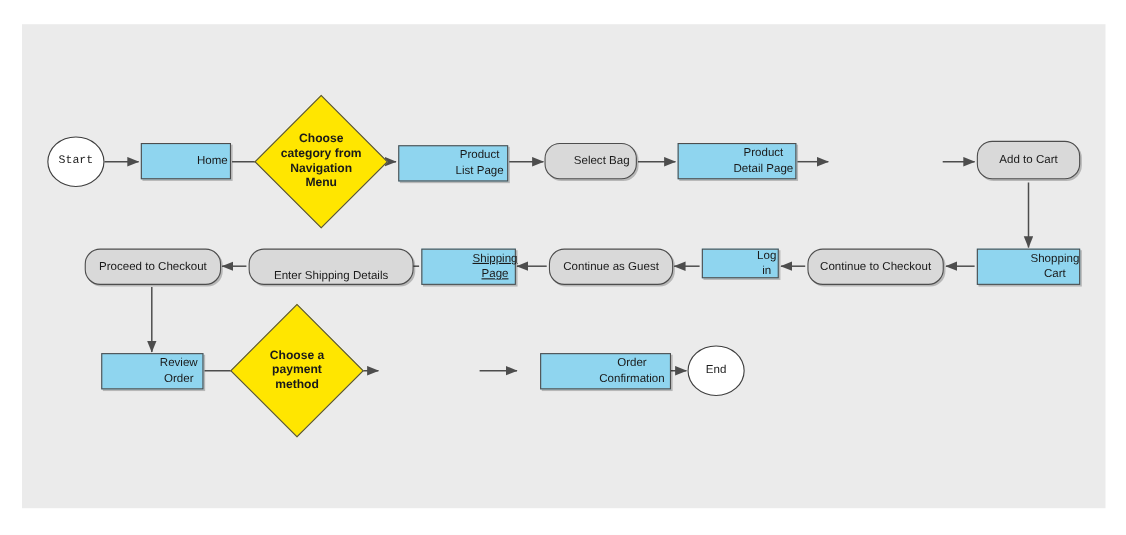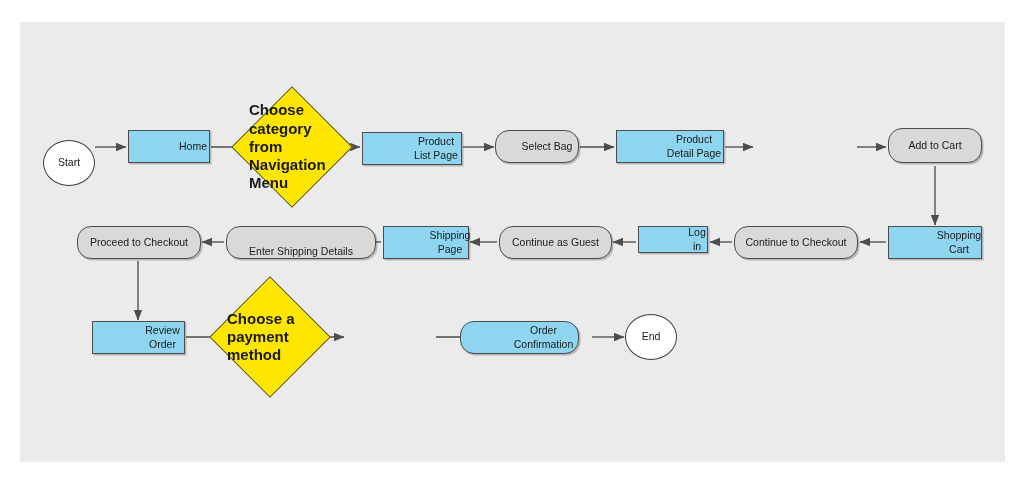--- a/index.html
+++ b/index.html
@@ -67,22 +67,22 @@
     border: 1.4px solid #4d4d4d;
     transform: rotate(45deg);
     box-sizing: border-box;
   }
   .diamond-label {
     position: absolute;
     inset: 0;
     display: flex;
     align-items: center;
     justify-content: center;
-    text-align: left;
-    font-size: 15px;
+    text-align: center;
+    font-size: 11px;
     line-height: 1.22;
     color: #1a1a1a;
     font-weight: bold;
     z-index: 2;
   }
   .diamond-label.plain { font-weight: bold; }
   .note {
     position: absolute;
     box-sizing: border-box;
     border: 1.3px dashed #333333;
@@ -139,21 +139,21 @@
       <path d="M138,261 L138,320"></path>
 
       <path d="M186,337 L228,337"></path>
       <path d="M310,337 L344,337"></path>
       <path d="M436,337 L470,337"></path>
       <path d="M592,337 L624,337"></path>
     </g>
   </svg>
 
 
-  <div class="node terminator" style="left:43px; top:140px; width:52px; height:46px;">
+  <div class="node terminator" style="left:43px; top:124px; width:52px; height:46px;font-family:Liberation Mono, monospace;">
     <span>Start</span>
   </div>
 
   <div class="node rect blue" style="left:128px; top:130px; width:82px; height:33px;">
     <span>Home</span>
   </div>
 
   <div class="diamond-wrap" style="left:249px; top:104px; width:86px; height:86px;">
     <div class="diamond-shape"></div>
     <div class="diamond-label">Choose category from Navigation Menu</div>
@@ -185,21 +185,21 @@
   </div>
 
   <div class="node rect blue" style="left:638px; top:226px; width:70px; height:27px;">
     <span>Log in</span>
   </div>
 
   <div class="node rounded" style="left:499px; top:226px; width:113px; height:33px;">
     <span>Continue as Guest</span>
   </div>
 
-  <div class="node rect blue" style="left:383px; top:226px; width:86px; height:33px;">
+  <div class="node rect blue" style="left:383px; top:226px; width:86px; height:33px;text-decoration:underline;">
     <span>Shipping Page</span>
   </div>
 
   <div class="node rounded" style="left:226px; top:226px; width:150px; height:33px;align-items:flex-end;">
     <span>Enter Shipping Details</span>
   </div>
 
   <div class="node rounded" style="left:77px; top:226px; width:124px; height:33px;">
     <span>Proceed to Checkout</span>
   </div>
@@ -207,21 +207,21 @@
   <div class="node rect blue" style="left:92px; top:321px; width:93px; height:33px;">
     <span>Review Order</span>
   </div>
 
   <div class="diamond-wrap" style="left:227px; top:294px; width:86px; height:86px;">
     <div class="diamond-shape"></div>
     <div class="diamond-label plain">Choose a payment method</div>
   </div>
 
 
-  <div class="node rect blue" style="left:460px; top:321px; width:119px; height:33px;border-radius:14px;">
+  <div class="node rect blue" style="left:491px; top:321px; width:119px; height:33px;">
     <span>Order Confirmation</span>
   </div>
 
   <div class="node terminator" style="left:625px; top:314px; width:52px; height:46px;">
     <span>End</span>
   </div>
 
 </div>
 
 </body></html>

